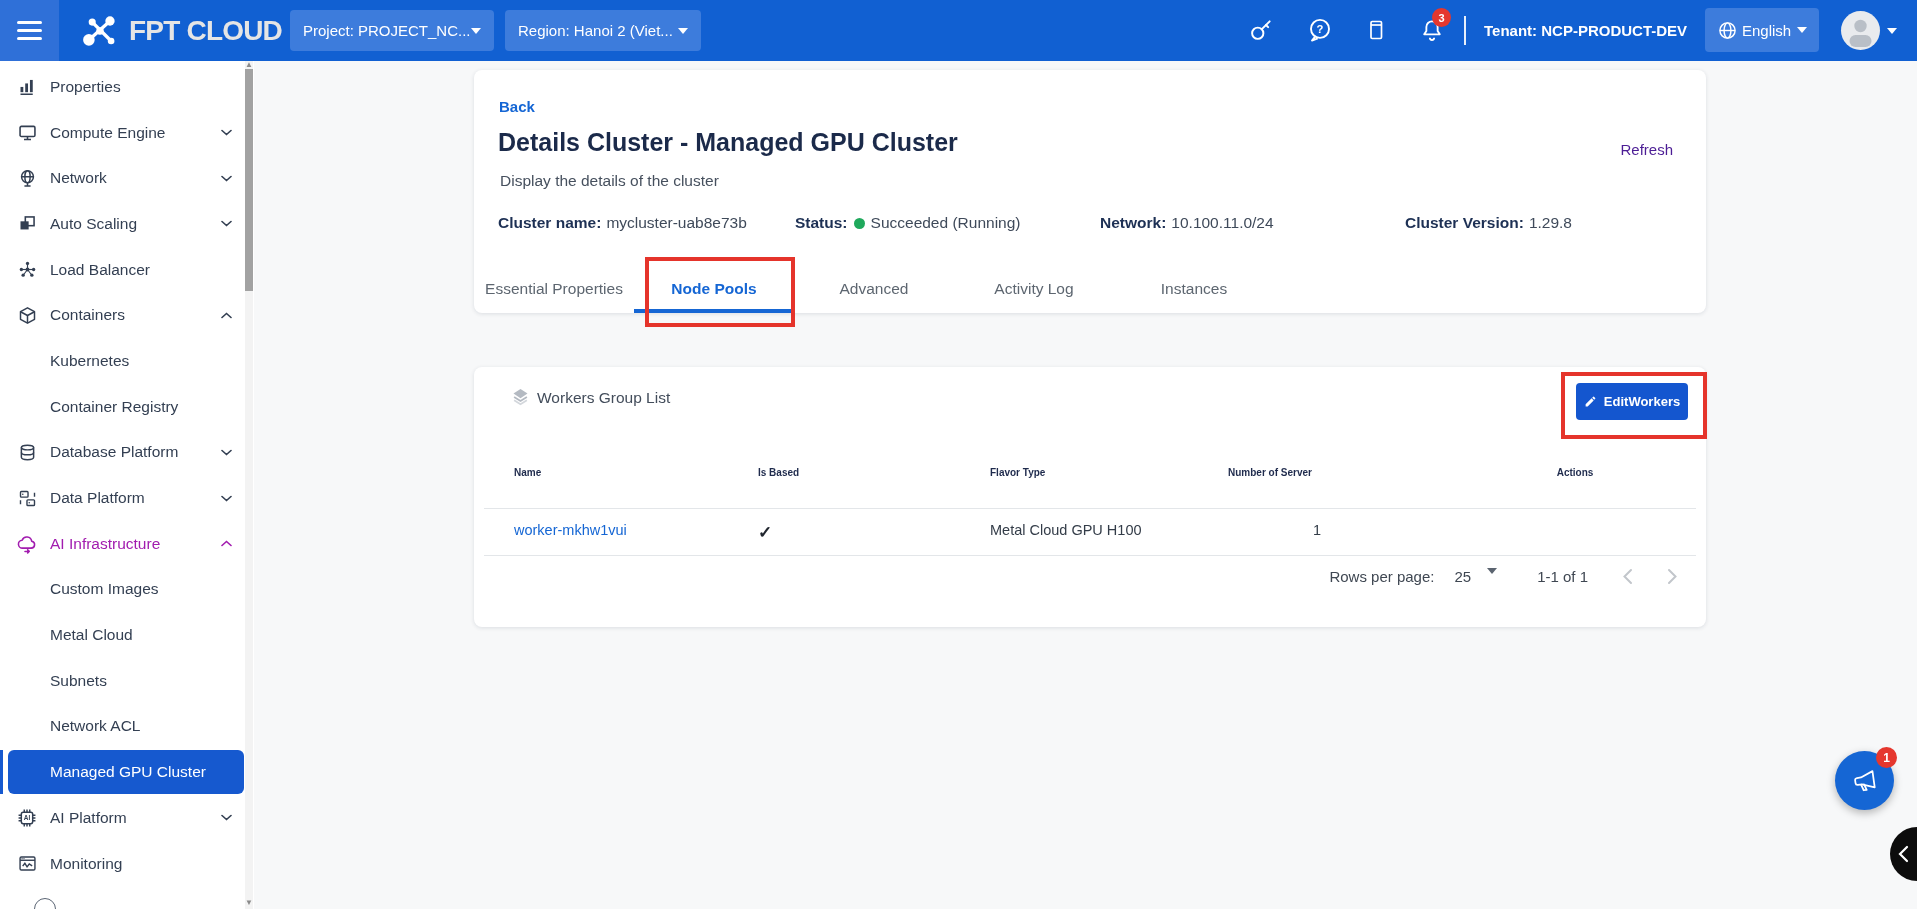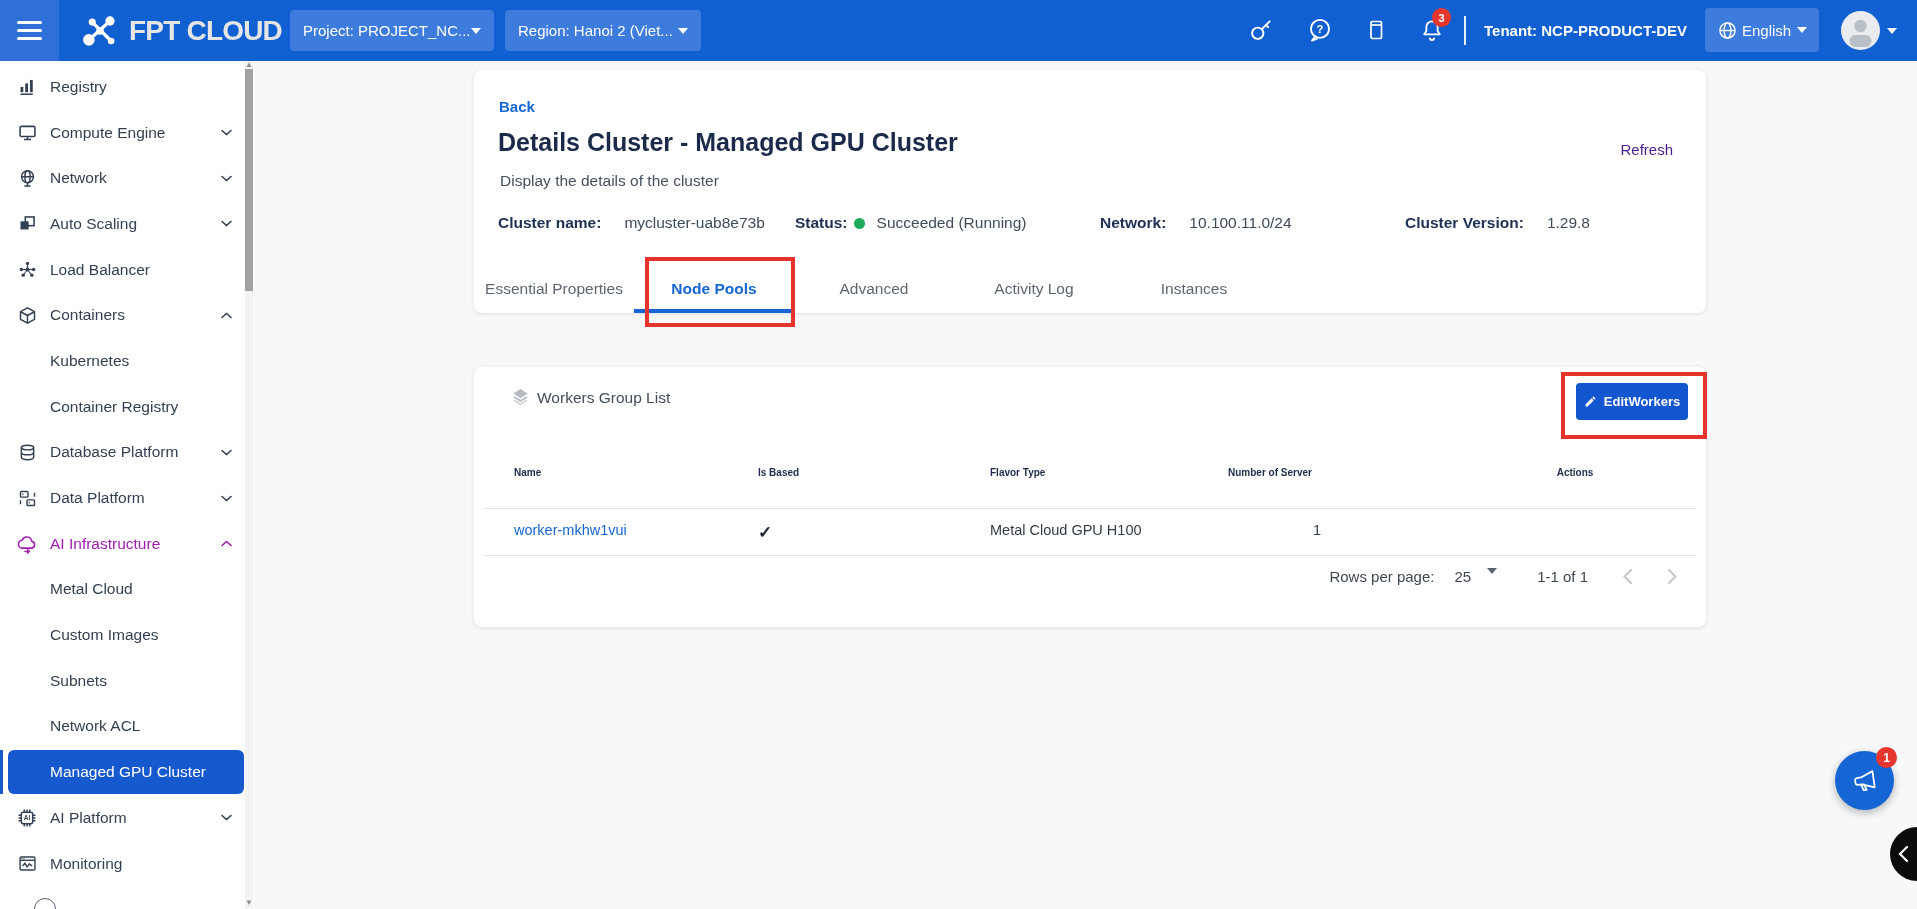--- a/index.html
+++ b/index.html
@@ -46,21 +46,21 @@
   
   .card{position:absolute;left:474px;width:1232px;background:#fff;border-radius:8px;box-shadow:0 1px 4px rgba(20,35,60,.12)}
   .card1{top:70px;height:243px}
   .card2{top:367px;height:260px}
   .back{position:absolute;left:25px;top:28px;color:#1566d4;font-size:15px;font-weight:700;cursor:pointer}
   .refresh{position:absolute;right:33px;top:71px;font-size:15px;font-weight:500;color:#4c1d95;cursor:pointer}
   .page-title{position:absolute;left:24px;top:58px;font-size:25px;font-weight:700;color:#1b2a4a;white-space:nowrap}
   .page-sub{position:absolute;left:26px;top:102px;font-size:15.5px;color:#46505e}
   .inforow .cell{position:absolute;top:144px;font-size:15.5px;white-space:nowrap}
   .inforow .lab{font-weight:700;color:#1d3054}
-  .inforow .val{color:#3f4a5a;margin-left:23px}
+  .inforow .val{color:#3f4a5a;margin-left:5px}
   .dot{display:inline-block;width:11px;height:11px;border-radius:50%;background:#1fa95c;margin:0 4px 0 6px;vertical-align:-1px}
   .c1{left:24px}.c2{left:321px}.c3{left:626px}.c4{left:931px}
   .tabs{position:absolute;left:0;bottom:0;height:48px;display:flex}
   .tab{width:160px;display:flex;align-items:center;justify-content:center;font-size:15.5px;font-weight:500;color:#5d6670;cursor:pointer;position:relative;text-align:center}
   .tab.active{color:#1566d4;font-weight:700}
   .tab.active::after{content:"";position:absolute;left:0;right:0;bottom:0;height:4px;background:#1566d4}
   .annot{position:absolute;border:4px solid #e5342b;z-index:30;pointer-events:none}
   .annot1{left:645px;top:257px;width:142px;height:62px}
   .annot2{left:1561px;top:372px;width:138px;height:59px}
   
@@ -204,21 +204,21 @@
 
     <div class="sb-item">
       <span class="ic">
         <svg width="21" height="21" viewBox="0 0 24 24" fill="currentColor">
           <rect x="4" y="12.5" width="3.2" height="6"></rect>
             <rect x="9.4" y="8.5" width="3.2" height="10"></rect>
             <rect x="14.8" y="4.5" width="3.2" height="14"></rect>
             <rect x="4" y="20" width="14" height="1.7"></rect>
         </svg>
       </span>
-      <span class="lb">Registry</span>
+      <span class="lb">Properties</span>
     </div>
 
     <div class="sb-item">
       <span class="ic">
         <svg width="21" height="21" viewBox="0 0 24 24" fill="none" stroke="currentColor" stroke-width="1.8">
           <rect x="3.5" y="5" width="17" height="11.5" rx="1.5"></rect>
             <path d="M12 16.5V20M8 20h8"></path>
         </svg>
       </span>
       <span class="lb">Compute Engine</span>
@@ -349,24 +349,24 @@
       </span>
       <span class="lb">AI Infrastructure</span>
       <span class="ch up">
           <svg width="11" height="7" viewBox="0 0 11 7">
             <polyline points="1,1.5 5.5,5.5 10,1.5" fill="none" stroke="currentColor" stroke-width="1.6" stroke-linecap="round"></polyline>
           </svg>
         </span>
     </div>
 
     <div class="sb-item child">
+      <span class="lb">Custom Images</span>
+    </div>
+    <div class="sb-item child">
       <span class="lb">Metal Cloud</span>
-    </div>
-    <div class="sb-item child">
-      <span class="lb">Custom Images</span>
     </div>
     <div class="sb-item child">
       <span class="lb">Subnets</span>
     </div>
     <div class="sb-item child">
       <span class="lb">Network ACL</span>
     </div>
 
     <div class="sb-item child selected">
       <span class="sel-accent"></span>
@@ -416,21 +416,21 @@
   <span class="back">Back</span>
   <span class="refresh">Refresh</span>
   <div class="page-title">Details Cluster - Managed GPU Cluster</div>
   <div class="page-sub">Display the details of the cluster</div>
 
   <div class="inforow">
     <div class="cell c1">
       <span class="lab">Cluster name:</span><span class="val">mycluster-uab8e73b</span>
     </div>
     <div class="cell c2">
-      <span class="lab">Status:</span><span class="dot"></span><span class="val" style="margin-left:8px">Succeeded (Running)</span>
+      <span class="lab">Status:</span><span class="dot"></span><span class="val" style="margin-left:2px">Succeeded (Running)</span>
     </div>
     <div class="cell c3">
       <span class="lab">Network:</span><span class="val">10.100.11.0/24</span>
     </div>
     <div class="cell c4">
       <span class="lab">Cluster Version:</span><span class="val">1.29.8</span>
     </div>
   </div>
 
   <div class="tabs">

